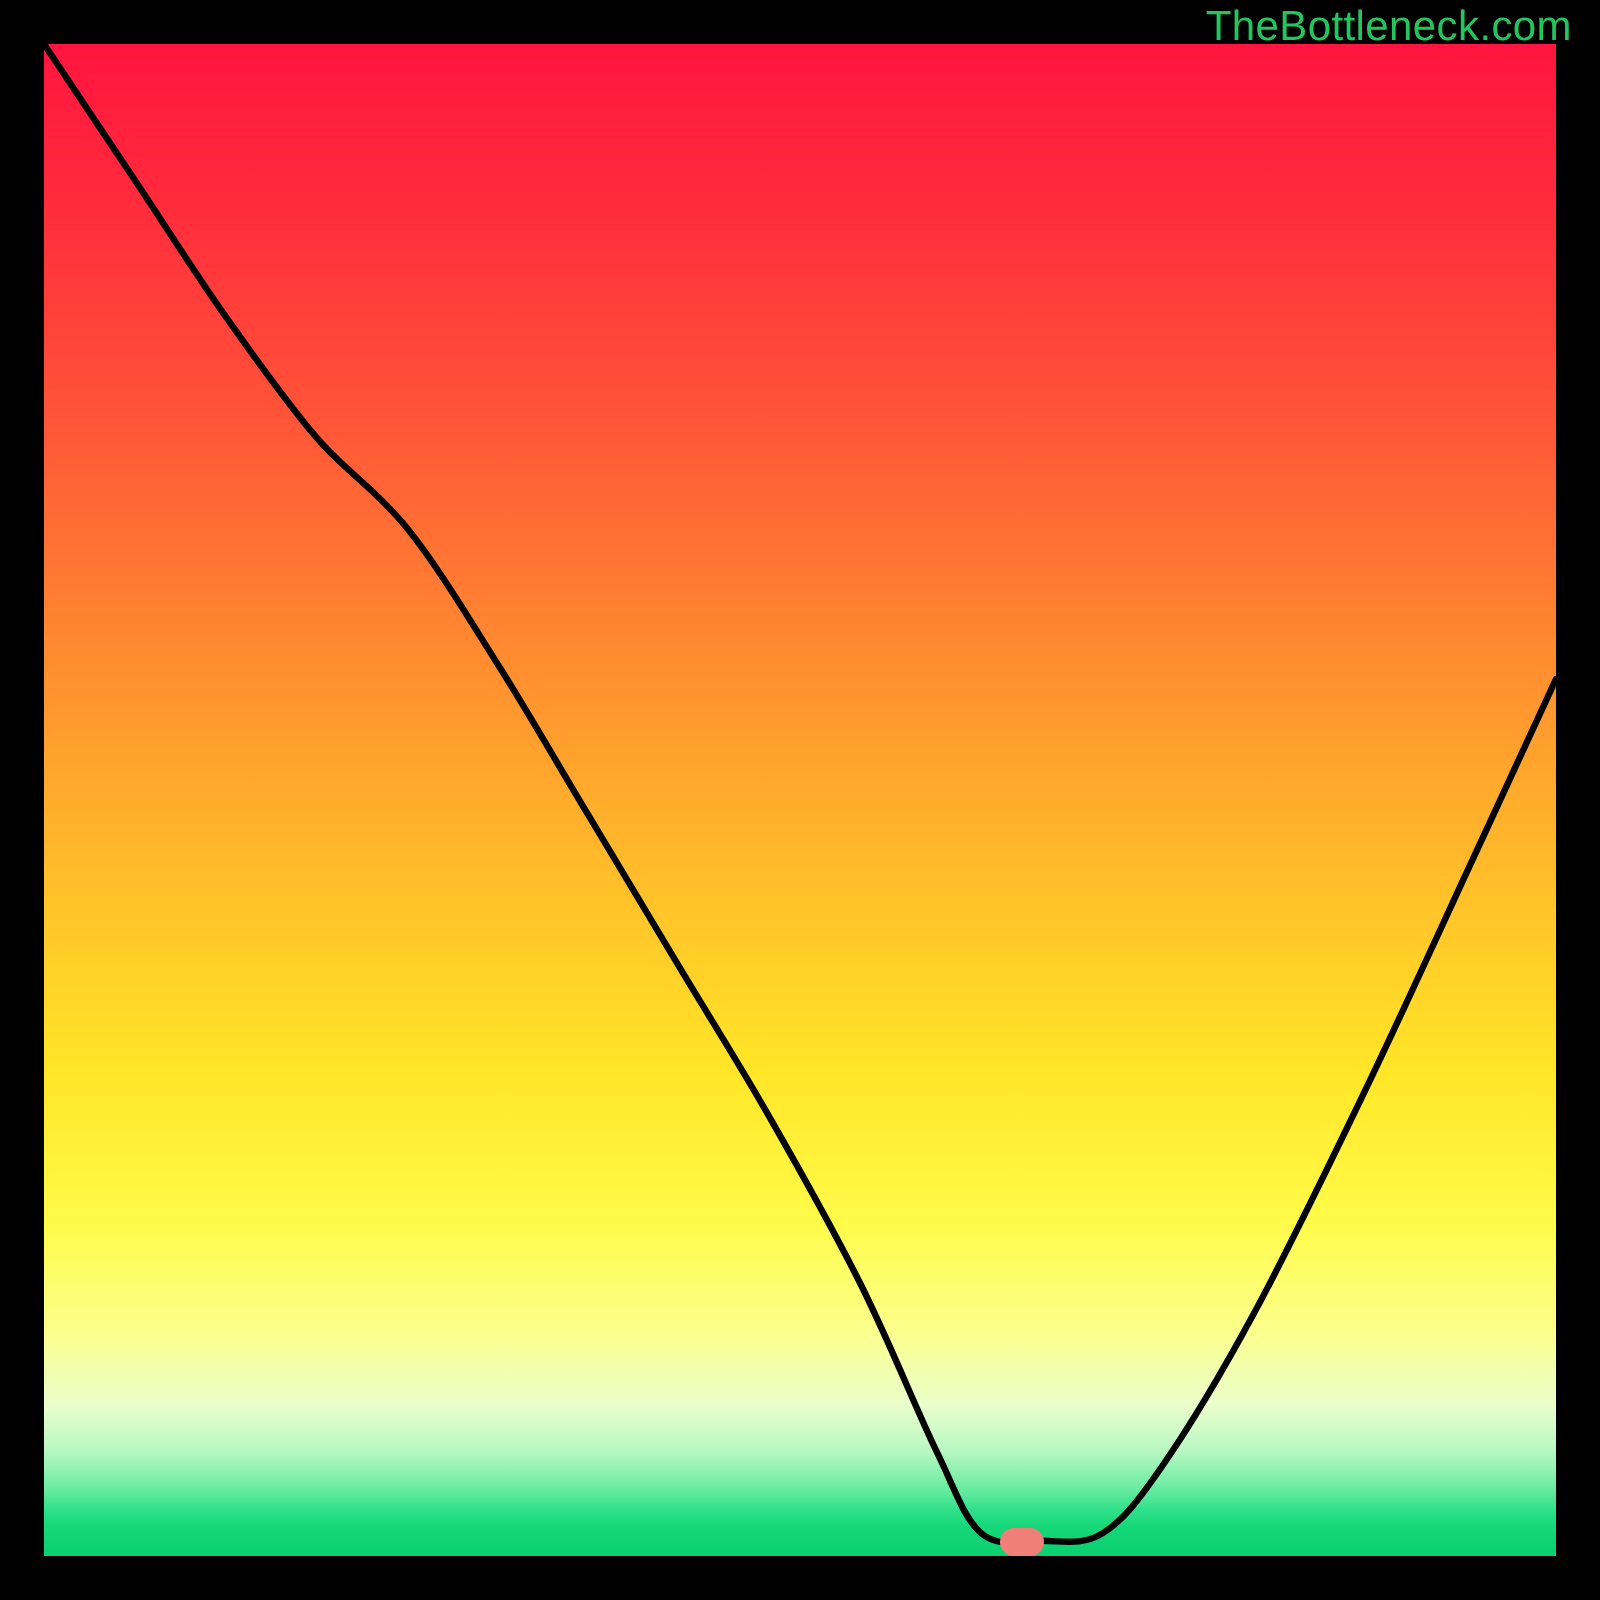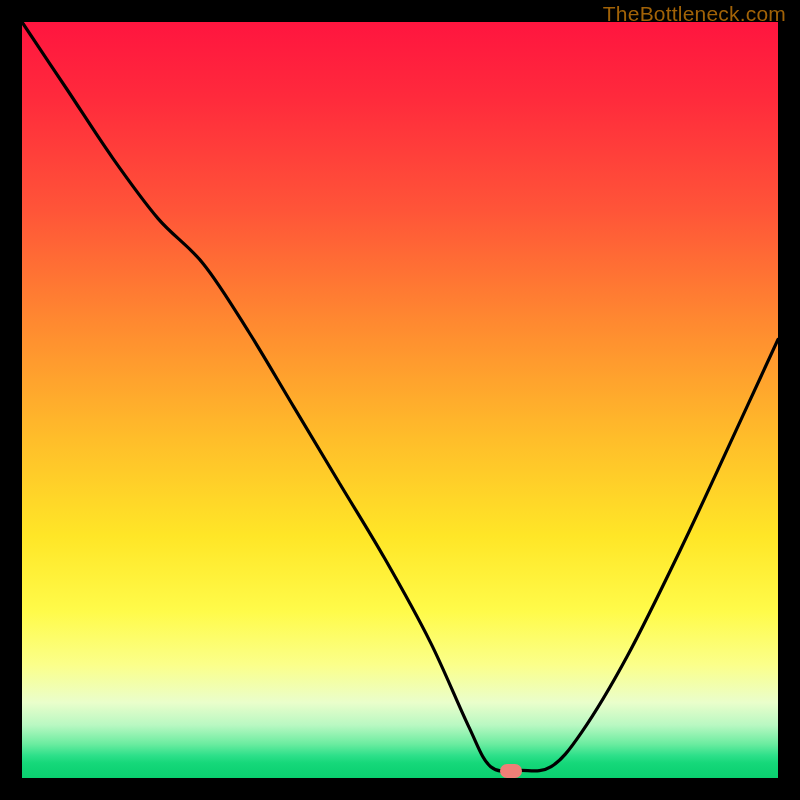--- a/index.html
+++ b/index.html
@@ -56,21 +56,21 @@
   svg.curve {
     position: absolute;
     left: 0; top: 0;
     width: 100%;
     height: 100%;
   }
   .watermark {
     position: absolute;
     top: 2px;
     right: 14px;
-    color: #a16207;
+    color: #22c55e;
     font-size: 21px;
     letter-spacing: 0.2px;
   }
 </style>
 </head>
 <body>
 
 <div class="frame">
   <div class="watermark">TheBottleneck.com</div>
 

